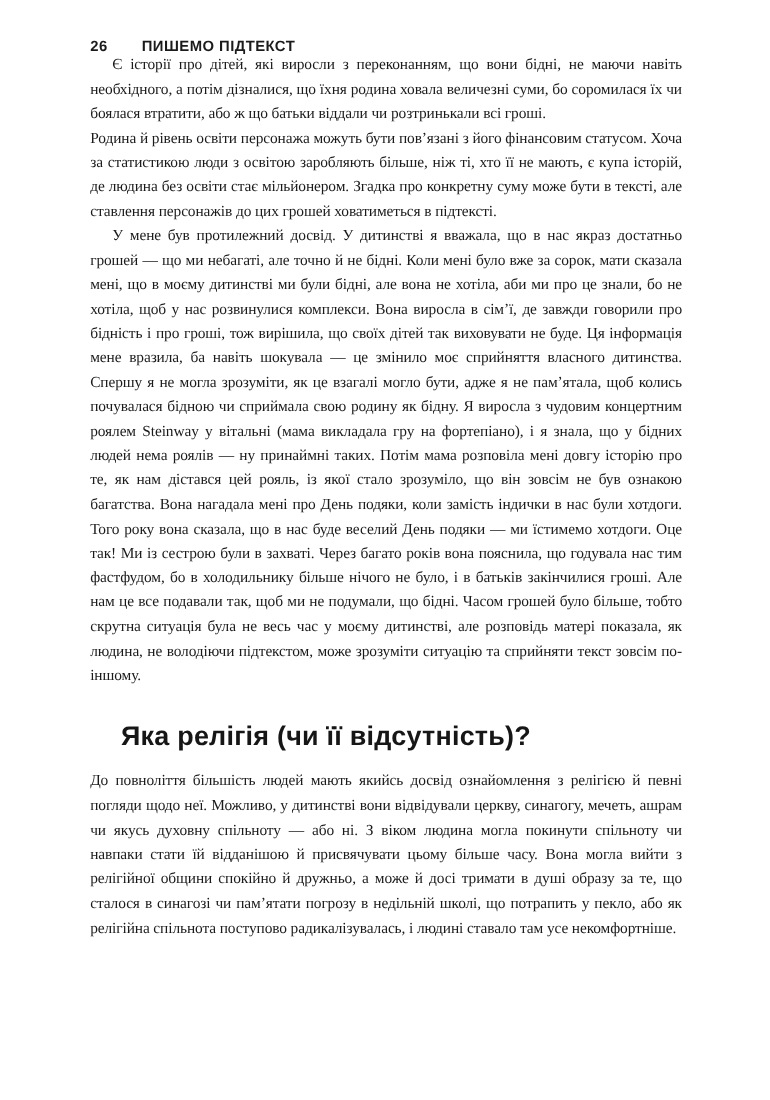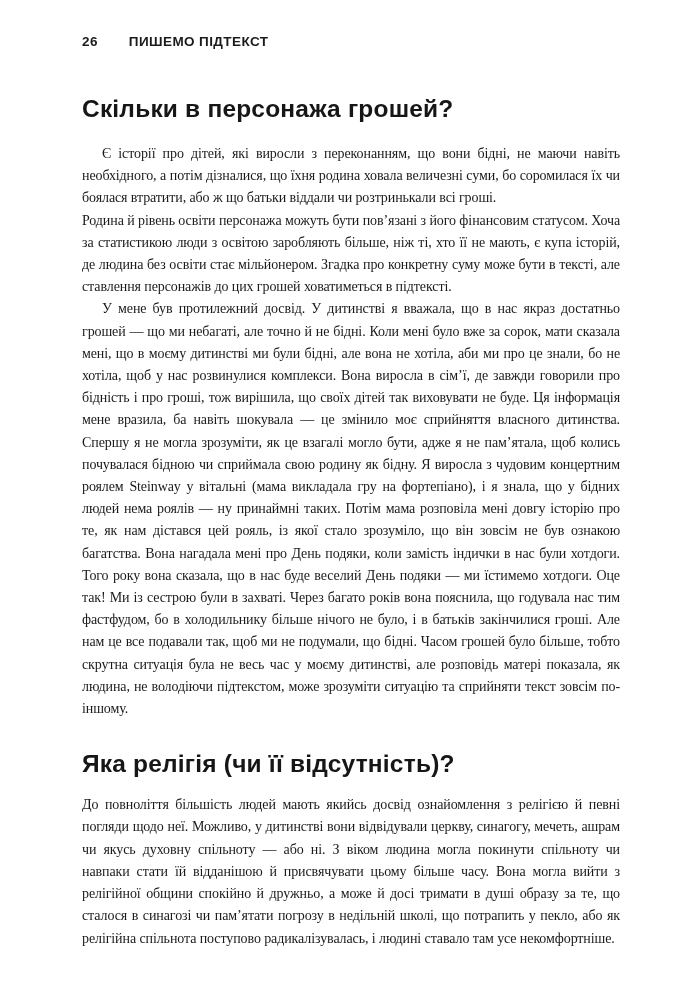--- a/index.html
+++ b/index.html
@@ -39,20 +39,21 @@
     letter-spacing: 0.2px;
     color: #161616;
     margin: 0 0 20px 0;
   }
   .section-money .section-heading {
     margin-top: 46px;
   }
   .section-religion .section-heading {
     margin-top: 30px;
     margin-bottom: 16px;
+    margin-left: 28px;
   }
   .body-para {
     margin: 0;
     font-size: 14px;
     line-height: 22.2px;
     letter-spacing: -0.1px;
     text-align: justify;
     hyphens: auto;
     -webkit-hyphens: auto;
   }
@@ -64,21 +65,20 @@
 <body>
 
 <div class="page">
 
   <header class="running-head">
     <span class="page-num">26</span>
     <span class="running-title">ПИШЕМО ПІДТЕКСТ</span>
   </header>
 
   <section class="section section-money">
-    <h1 class="section-heading">Скільки в персонажа грошей?</h1>
     <p class="body-para indent">Є історії про дітей, які виросли з переконанням, що вони бідні, не маючи навіть необхідного, а потім дізналися, що їхня родина ховала величезні суми, бо соромилася їх чи боялася втратити, або ж що батьки віддали чи розтринькали всі гроші.</p>
     <p class="body-para">Родина й рівень освіти персонажа можуть бути пов’язані з його фінансовим статусом. Хоча за статистикою люди з освітою заробляють більше, ніж ті, хто її не мають, є купа історій, де людина без освіти стає мільйонером. Згадка про конкретну суму може бути в тексті, але ставлення персонажів до цих грошей ховатиметься в підтексті.</p>
     <p class="body-para indent">У мене був протилежний досвід. У дитинстві я вважала, що в нас якраз достатньо грошей — що ми небагаті, але точно й не бідні. Коли мені було вже за сорок, мати сказала мені, що в моєму дитинстві ми були бідні, але вона не хотіла, аби ми про це знали, бо не хотіла, щоб у нас розвинулися комплекси. Вона виросла в сім’ї, де завжди говорили про бідність і про гроші, тож вирішила, що своїх дітей так виховувати не буде. Ця інформація мене вразила, ба навіть шокувала — це змінило моє сприйняття власного дитинства. Спершу я не могла зрозуміти, як це взагалі могло бути, адже я не пам’ятала, щоб колись почувалася бідною чи сприймала свою родину як бідну. Я виросла з чудовим концертним роялем Steinway у вітальні (мама викладала гру на фортепіано), і я знала, що у бідних людей нема роялів — ну принаймні таких. Потім мама розповіла мені довгу історію про те, як нам дістався цей рояль, із якої стало зрозуміло, що він зовсім не був ознакою багатства. Вона нагадала мені про День подяки, коли замість індички в нас були хотдоги. Того року вона сказала, що в нас буде веселий День подяки — ми їстимемо хотдоги. Оце так! Ми із сестрою були в захваті. Через багато років вона пояснила, що годувала нас тим фастфудом, бо в холодильнику більше нічого не було, і в батьків закінчилися гроші. Але нам це все подавали так, щоб ми не подумали, що бідні. Часом грошей було більше, тобто скрутна ситуація була не весь час у моєму дитинстві, але розповідь матері показала, як людина, не володіючи підтекстом, може зрозуміти ситуацію та сприйняти текст зовсім по-іншому.</p>
   </section>
 
   <section class="section section-religion">
     <h1 class="section-heading">Яка релігія (чи її відсутність)?</h1>
     <p class="body-para">До повноліття більшість людей мають якийсь досвід ознайомлення з релігією й певні погляди щодо неї. Можливо, у дитинстві вони відвідували церкву, синагогу, мечеть, ашрам чи якусь духовну спільноту — або ні. З віком людина могла покинути спільноту чи навпаки стати їй відданішою й присвячувати цьому більше часу. Вона могла вийти з релігійної общини спокійно й дружньо, а може й досі тримати в душі образу за те, що сталося в синагозі чи пам’ятати погрозу в недільній школі, що потрапить у пекло, або як релігійна спільнота поступово радикалізувалась, і людині ставало там усе некомфортніше.</p>
   </section>
 

